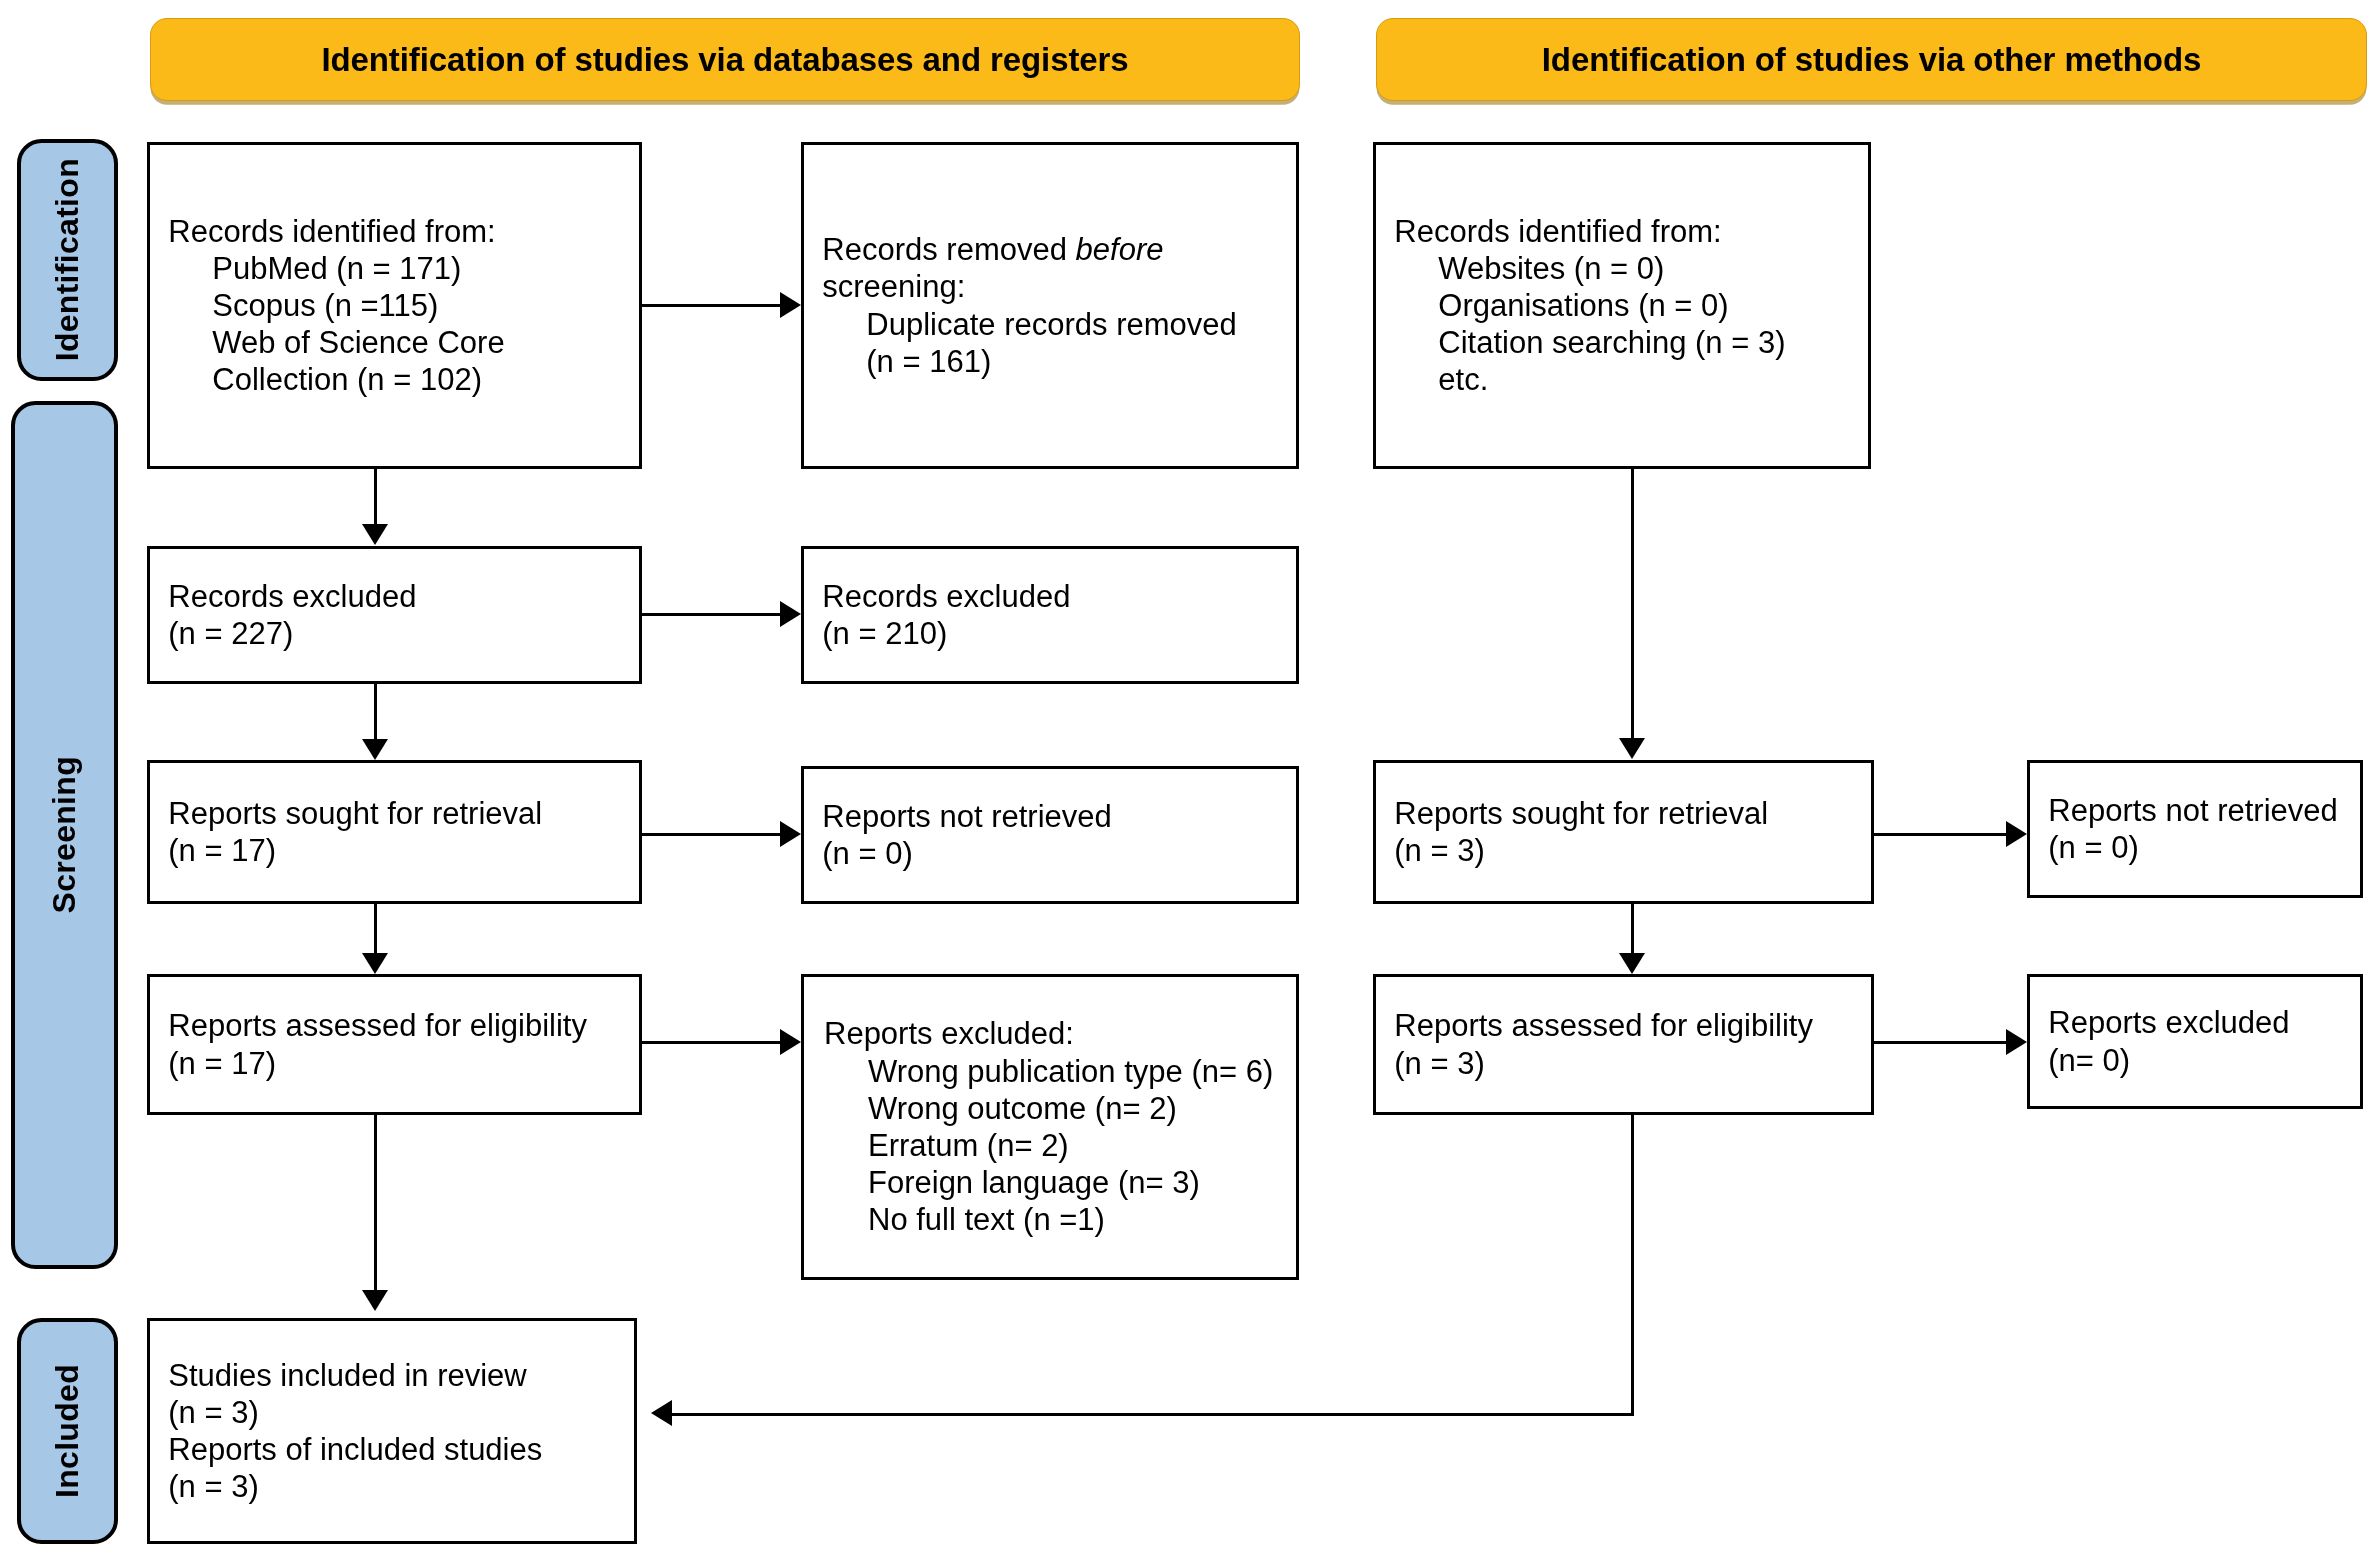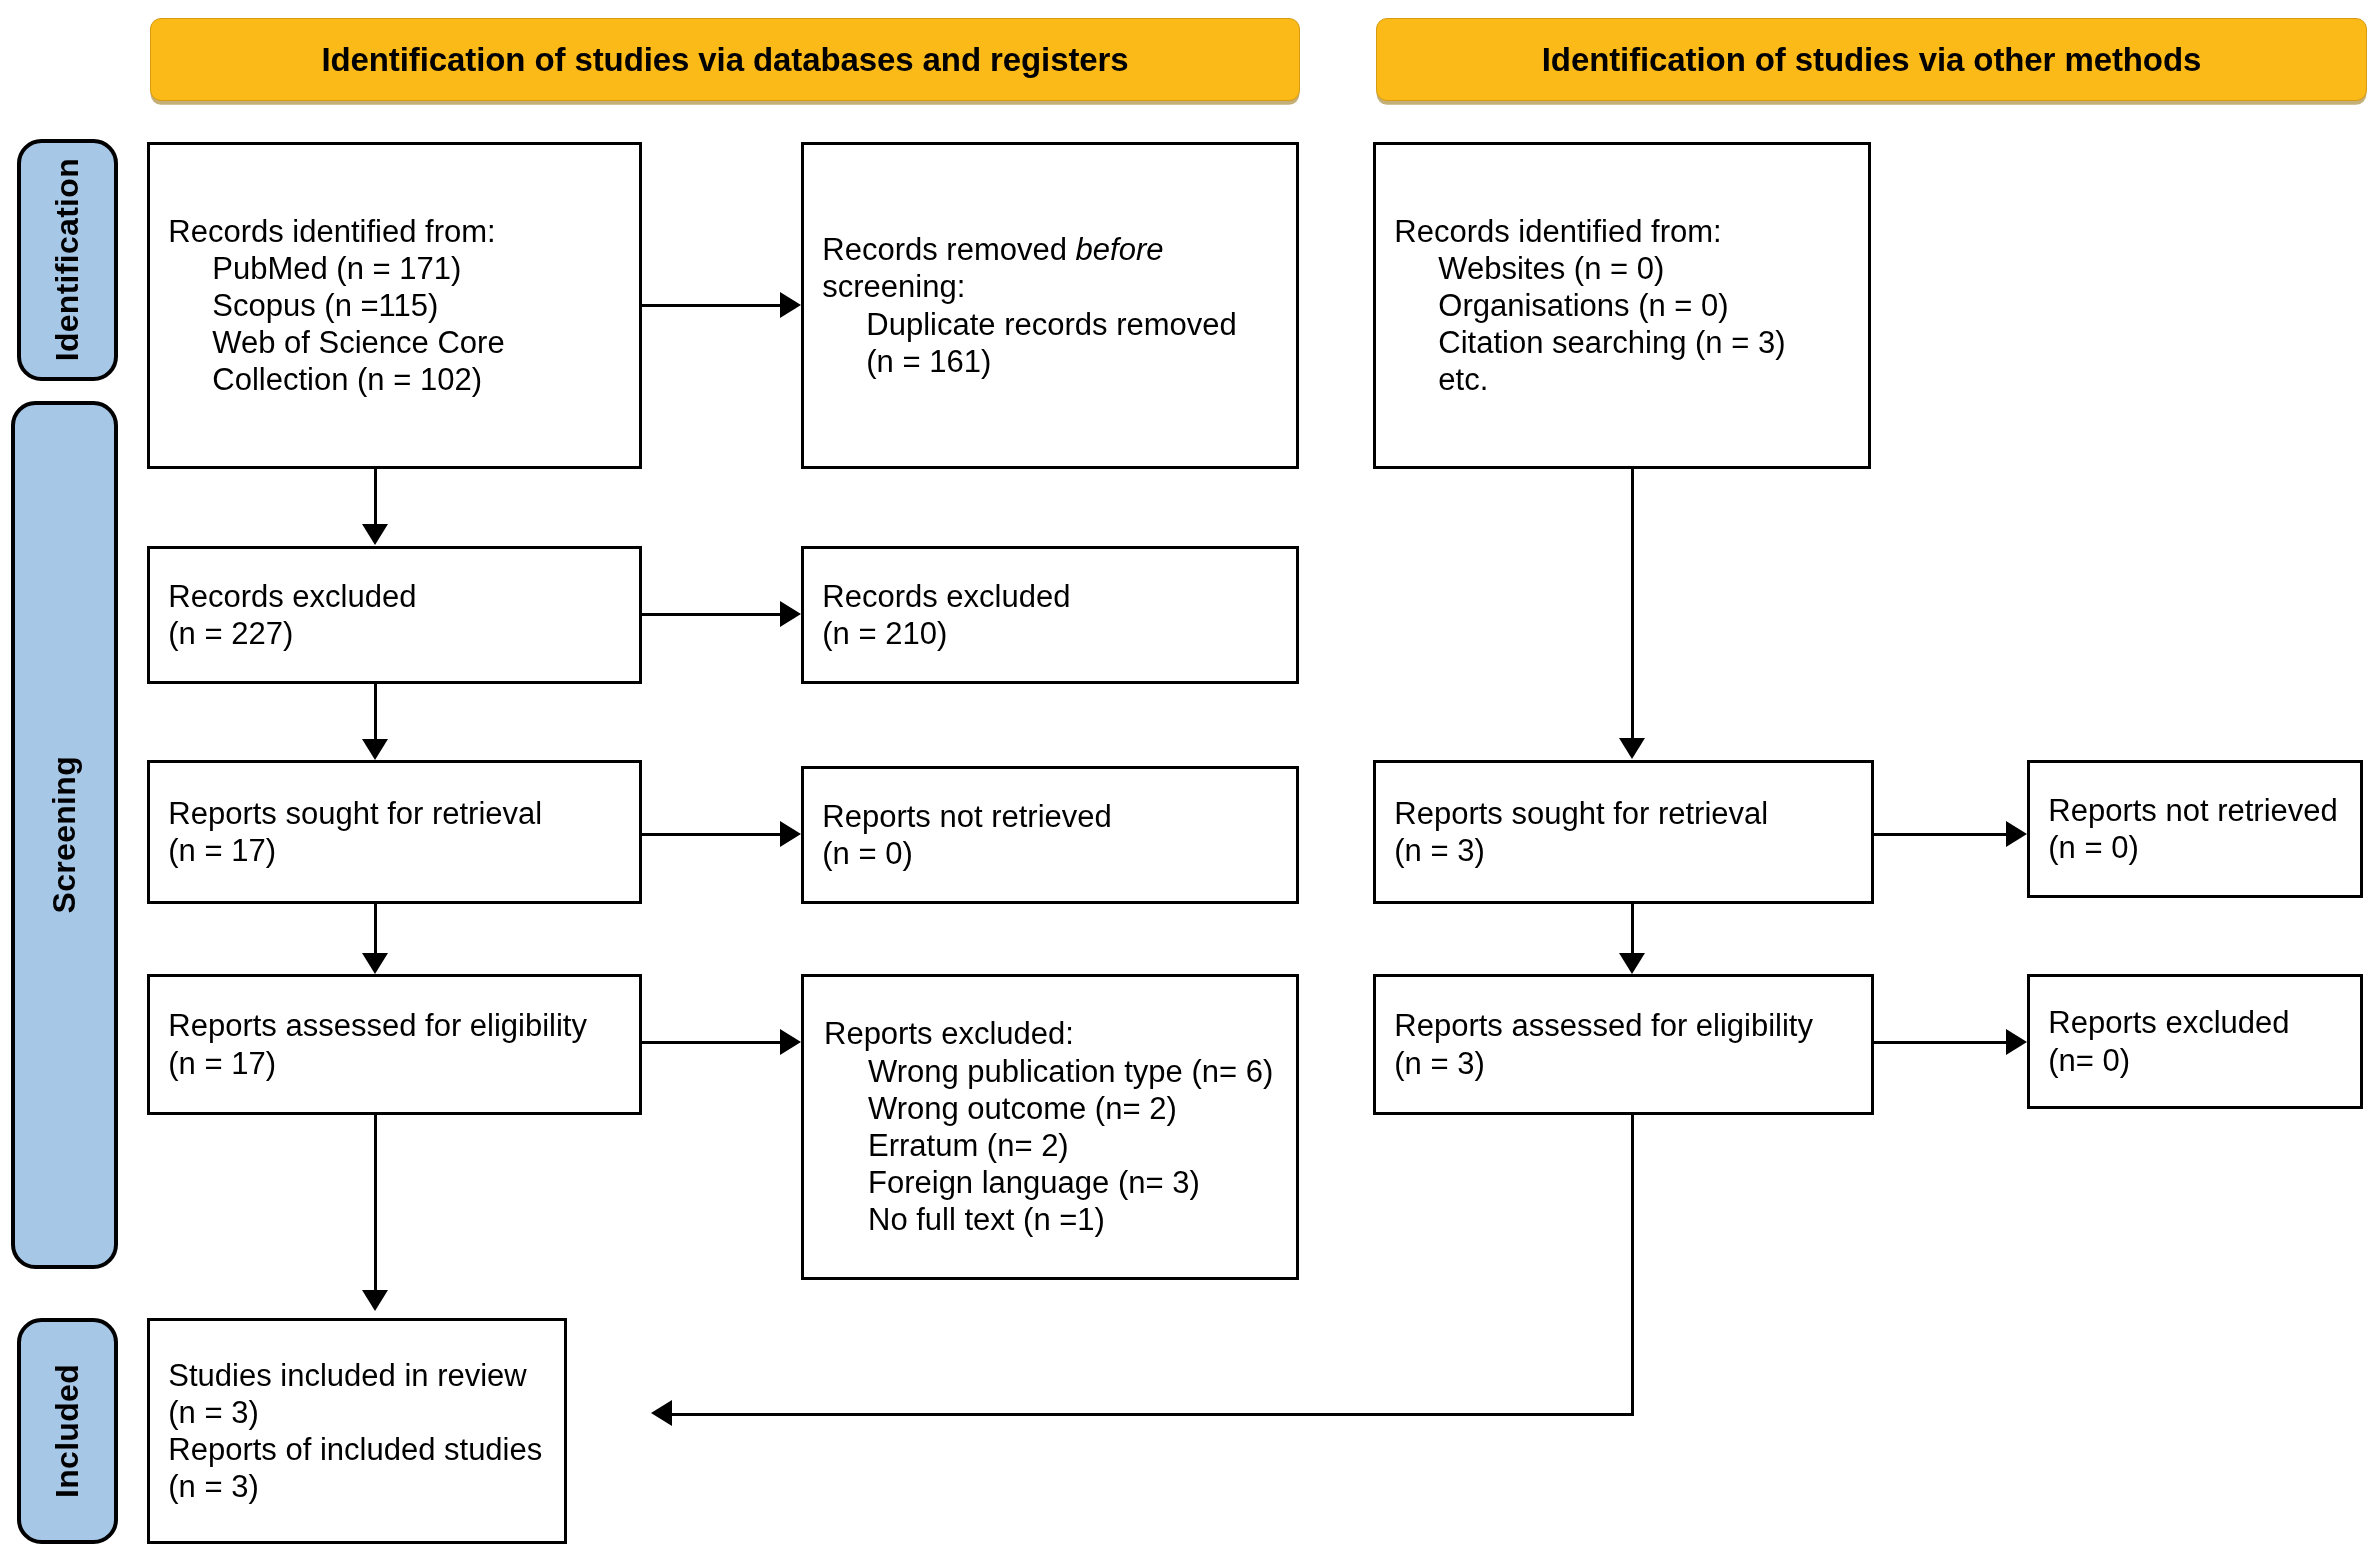--- a/index.html
+++ b/index.html
@@ -15,21 +15,21 @@
     width: 2377px;
     height: 1556px;
     background: #ffffff;
   }
 
   
   .banner {
     position: absolute;
     background: #FBBA17;
     border: 1.8px solid #D79B12;
-    border-radius: 11px;
+    border-radius: 17px;
     box-shadow: 0 4.3px 0 -0.6px rgba(150,110,10,0.55);
     display: flex;
     align-items: center;
     justify-content: center;
     color: #000;
     font-weight: bold;
     font-size: 33px;
     letter-spacing: -0.1px;
     text-align: center;
     padding: 0 12.2px;
@@ -198,21 +198,21 @@
   <div class="box" style="left:1373px; top:974px; width:501px; height:141px;">
     <div class="line">Reports assessed for eligibility</div>
     <div class="line">(n = 3)</div>
   </div>
 
   <div class="box" style="left:2027px; top:974px; width:336px; height:135px;justify-content:center;">
     <div class="line">Reports excluded</div>
     <div class="line">(n= 0)</div>
   </div>
 
-  <div class="box" style="left:147px; top:1318px; width:420px; height:226px;">
+  <div class="box" style="left:147px; top:1318px; width:490px; height:226px;">
     <div class="line">Studies included in review</div>
     <div class="line">(n = 3)</div>
     <div class="line">Reports of included studies</div>
     <div class="line">(n = 3)</div>
   </div>
 
   <div class="hline" style="left:642px; top:304px; width:138px;"></div>
   <div class="arrow-right" style="left:780px; top:292px;"></div>
 
   <div class="vline" style="left:374px; top:469px; height:55px;"></div>

